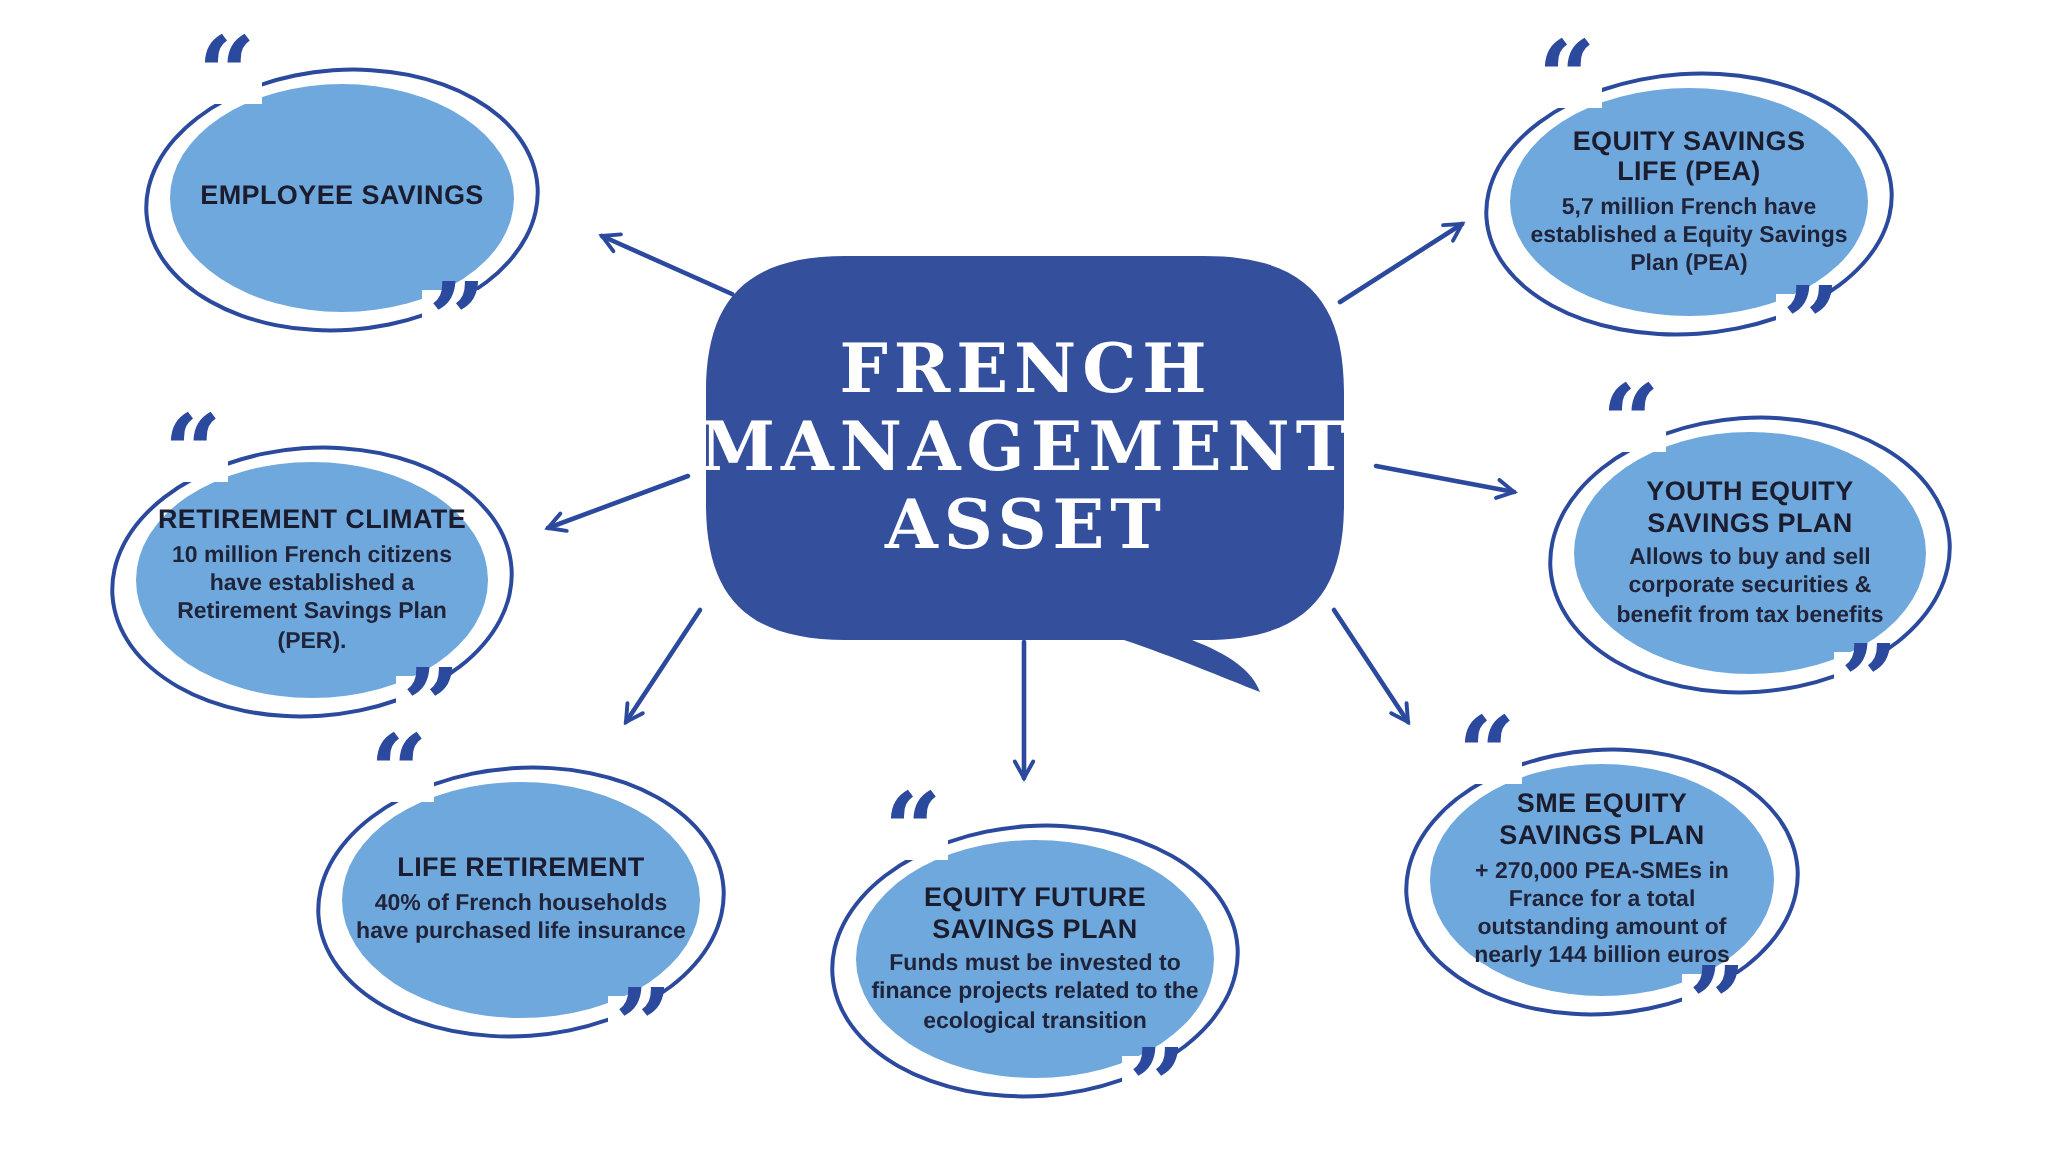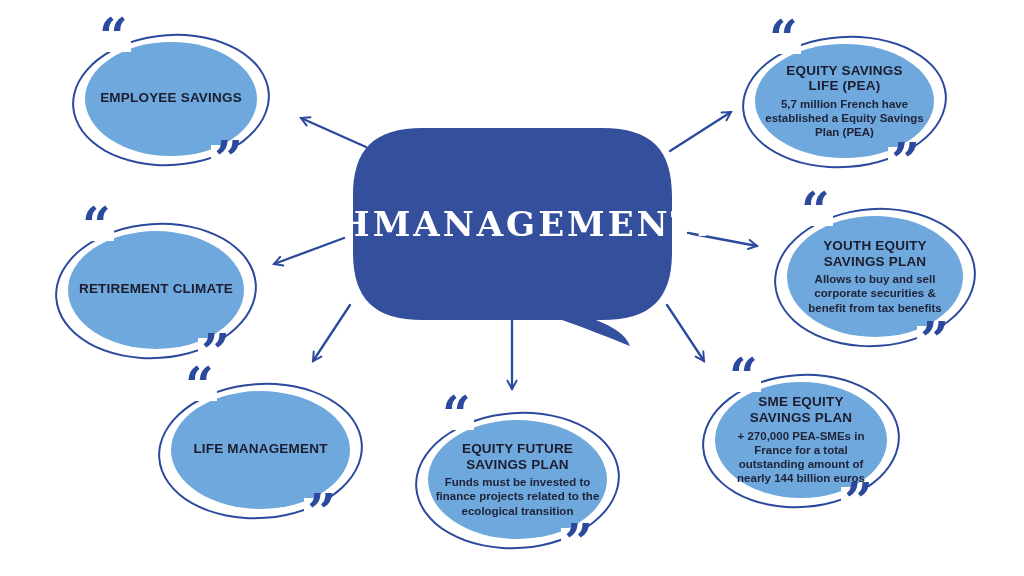--- a/index.html
+++ b/index.html
@@ -15,21 +15,21 @@
     background:var(--background);overflow:hidden;
     font-family:"Liberation Sans",sans-serif;
   }
   
   #artwork{position:absolute;left:0;top:0;width:1024px;height:576px;}
   .arrow{stroke:var(--stroke-blue);stroke-width:2.3;stroke-linecap:round;fill:none;}
   .speech-path{fill:var(--primary-blue);}
   
   .center-title{
     position:absolute;left:353px;top:130px;width:320px;height:188px;
-    display:flex;flex-direction:row;align-items:center;justify-content:center;
+    display:flex;flex-direction:column;align-items:center;justify-content:center;
     text-align:center;color:#fff;
     font-family:"DejaVu Serif","Liberation Serif",serif;font-weight:bold;
     font-size:34px;line-height:39px;letter-spacing:3px;
   }
   
   .bubble{position:absolute;}
   .ring{
     position:absolute;inset:0;border:2.5px solid var(--stroke-blue);
     border-radius:50%;transform:rotate(-4deg);
   }
@@ -108,30 +108,32 @@
     </div>
   </section>
 
   <section class="bubble" style="left:55px;top:223px;width:202px;height:136px">
     <div class="ring"></div>
     <div class="fill"></div>
     <span class="q qo">“</span>
     <span class="q qc">”</span>
     <div class="content">
       <h3>RETIREMENT CLIMATE</h3>
+      <p>10 million French citizens have established a Retirement Savings Plan (PER).</p>
     </div>
   </section>
 
   <section class="bubble" style="left:158px;top:383px;width:205px;height:136px">
     <div class="ring"></div>
     <div class="fill"></div>
     <span class="q qo">“</span>
     <span class="q qc">”</span>
     <div class="content">
-      <h3>LIFE MANAGEMENT</h3>
+      <h3>LIFE RETIREMENT</h3>
+      <p>40% of French households have purchased life insurance</p>
     </div>
   </section>
 
   <section class="bubble" style="left:415px;top:412px;width:205px;height:137px">
     <div class="ring"></div>
     <div class="fill"></div>
     <span class="q qo">“</span>
     <span class="q qc">”</span>
     <div class="content">
       <h3>EQUITY FUTURE

